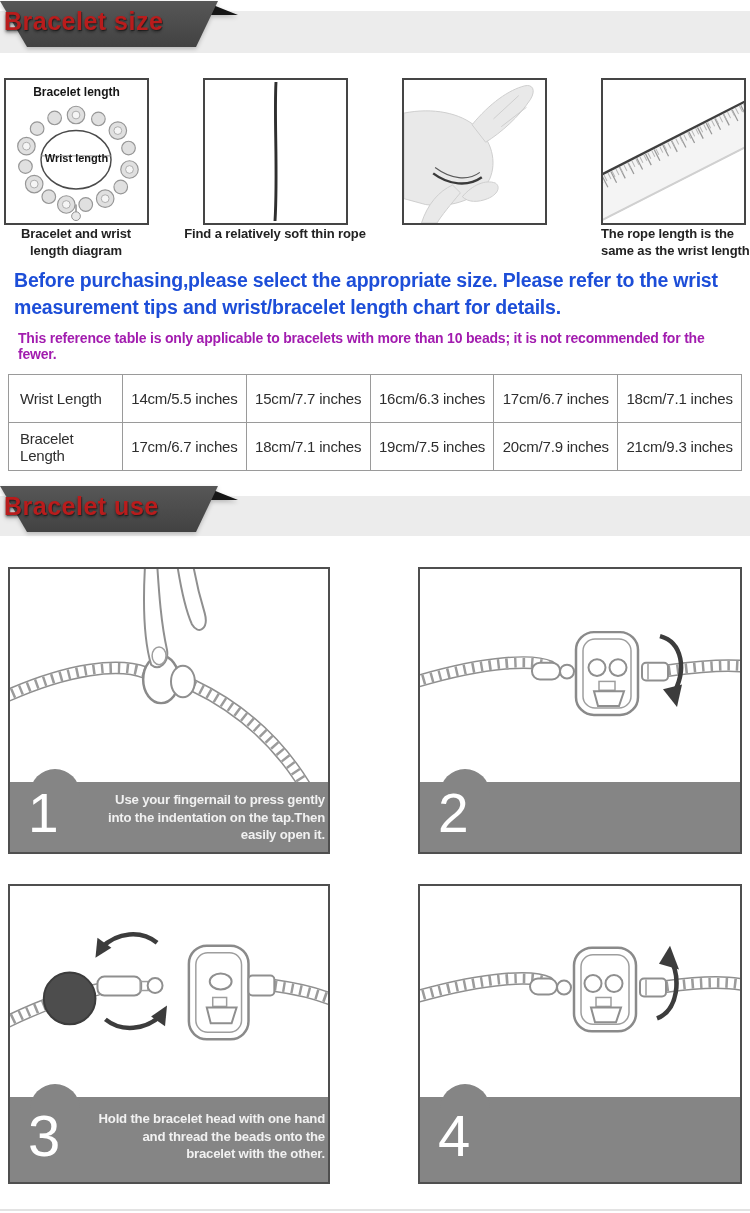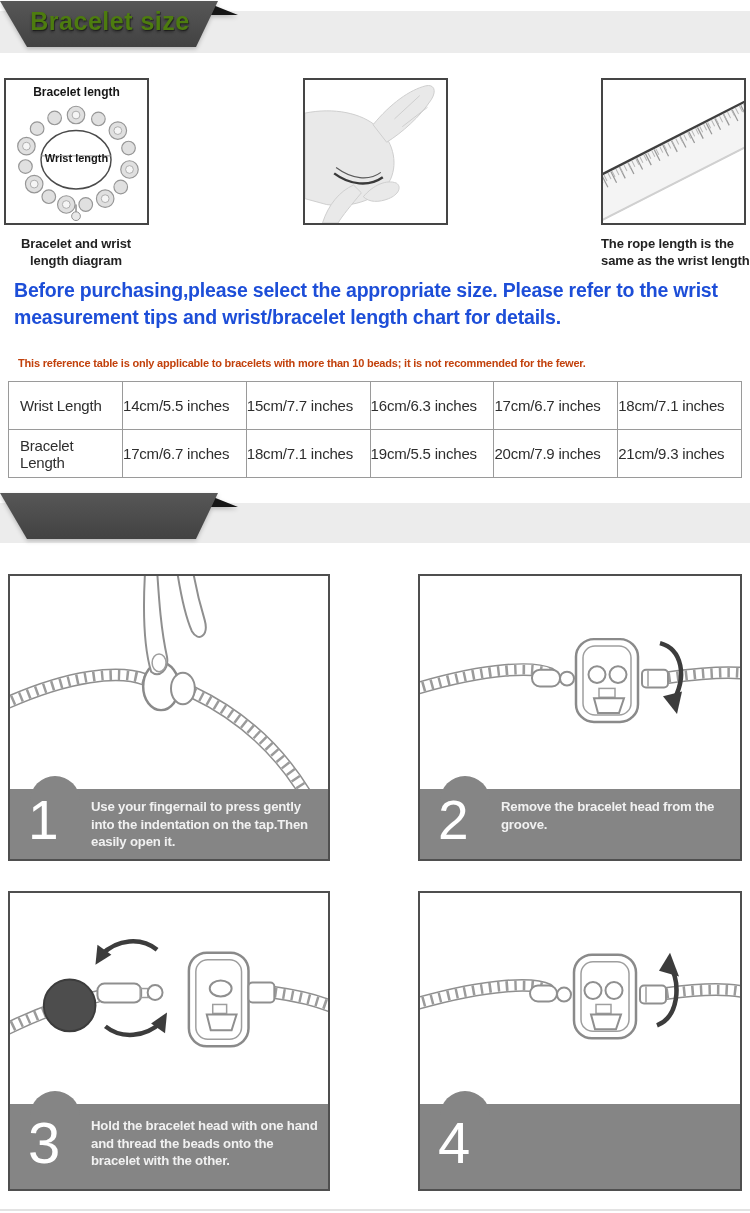--- a/index.html
+++ b/index.html
@@ -10,61 +10,61 @@
     position:relative;
   }
   
   .band-wrap { position:relative; height:53px; }
   .band-wrap.second { height:58px; margin-top:14px; }
   .gray-band { position:absolute; left:0; right:0; top:11px; height:42px; background:#ececec; }
   .band-wrap.second .gray-band { height:40px; }
   .ribbon { position:absolute; top:0; left:0; width:242px; height:48px; filter:drop-shadow(0 2px 2px rgba(0,0,0,.22)); }
   .ribbon svg { display:block; width:242px; height:48px; }
   .ribbon-label {
-    position:absolute; left:10px; top:7px; width:200px; text-align:center;
-    font-size:25px; font-weight:bold; color:#4d7c0f; letter-spacing:.5px;
+    position:absolute; left:4px; top:7px; width:200px; 
+    font-size:25px; font-weight:bold; color:#b91c1c; letter-spacing:.5px;
     text-shadow:0 2px 3px rgba(0,0,0,.45), 1px 1px 0 rgba(0,0,0,.35);
     white-space:nowrap;
   }
   
   .figs { display:flex; justify-content:space-between; padding:0 4px; margin-top:25px; }
   .fig { width:145px; position:relative; }
   .fig-box { width:145px; height:147px; border:2px solid #454545; background:#fff; position:relative; overflow:hidden; }
   .fig-box svg { display:block; width:100%; height:100%; }
   .fig-label-top { position:absolute; top:5px; left:0; width:100%; text-align:center; font-size:12px; font-weight:bold; color:#161616; }
   .fig-label-inner { position:absolute; top:72px; left:0; width:100%; text-align:center; font-size:11px; font-weight:bold; color:#161616; }
-  .fig-caption { margin-top:10px; font-size:13px; font-weight:bold; color:#222; line-height:1.32; letter-spacing:-.1px; }
+  .fig-caption { font-size:13px; font-weight:bold; color:#222; line-height:1.32; letter-spacing:-.1px; }
   .fig:nth-child(1) .fig-caption { text-align:center; width:152px; margin-left:-4px; }
   .fig:nth-child(2) .fig-caption { text-align:center; width:200px; margin-left:-28px; white-space:nowrap; }
   .fig:nth-child(3) .fig-caption { width:160px; }
   .fig:nth-child(4) .fig-caption { width:155px; }
   
   .intro { margin:8px 14px 0; font-size:19.5px; font-weight:bold; color:#1d4ed8; line-height:1.36; letter-spacing:-.2px; }
-  .note  { margin:27px 14px 0 18px; font-size:11px; font-weight:bold; color:#c2410c; letter-spacing:-.2px; }
+  .note  { margin:10px 14px 0 18px; font-size:14px; font-weight:bold; color:#a21caf; letter-spacing:-.2px; }
   .size-table-wrap { margin:12px 8px 0; }
   table.size { width:100%; border-collapse:collapse; table-layout:fixed; }
   table.size td {
-    border:1.5px solid #9a9a9a; height:48px; 
+    border:1.5px solid #9a9a9a; height:48px; text-align:center;
     font-size:15px; color:#2e2e2e; letter-spacing:-.2px;
   }
   table.size td.rowlabel { text-align:left; padding-left:11px; }
   
   .use-grid { display:grid; grid-template-columns:322px 324px; column-gap:88px; row-gap:30px; padding:0 8px; margin-top:24px; }
   .step-card { border:2px solid #4f4f4f; background:#fff; display:flex; flex-direction:column; overflow:visible; }
   .step-card.h1 { height:287px; }
   .step-card.h2 { height:300px; }
   .step-art { flex:1; position:relative; background:#fff; }
   .step-art svg { position:absolute; inset:0; width:100%; height:100%; }
   .step-bar { position:relative; background:#858585; }
   .step-bar.b1 { height:70px; }
   .step-bar.b2 { height:85px; }
   .bump { position:absolute; top:-13px; left:20px; width:50px; height:26px; border-radius:25px 25px 0 0; background:#858585; }
   .step-num { position:absolute; left:18px; top:3px; font-size:55px; line-height:1.05; color:#fff; }
   .step-bar.b2 .step-num { top:9px; font-size:58px; }
-  .step-text { margin-left:81px; padding:9px 3px 0 0; font-size:13.2px; line-height:1.3; color:#f1f1f1; letter-spacing:-.2px; font-weight:bold; }
+  .step-text { margin-left:81px; padding:9px 3px 0 0; font-size:13.2px; line-height:1.3; color:#f1f1f1; letter-spacing:-.2px; font-weight:bold;text-align:right; }
   .step-bar.b2 .step-text { padding-top:13px; }
   
   .rp1 { fill:none; stroke:#8f8f8f; stroke-width:13; stroke-linecap:round; }
   .rp2 { fill:none; stroke:#ffffff; stroke-width:10; stroke-linecap:round; }
   .rp3 { fill:none; stroke:#9b9b9b; stroke-width:10; stroke-dasharray:2.5 6; stroke-linecap:butt; }
   .la  { fill:#fff; stroke:#8f8f8f; stroke-width:2; }
   .la25{ fill:#fff; stroke:#8a8a8a; stroke-width:2.5; }
   .lt  { fill:none; stroke:#9e9e9e; stroke-width:1.5; }
   .arrow { fill:none; stroke:#3c3c3c; stroke-width:4.5; }
   .ah { fill:#3c3c3c; }
@@ -126,20 +126,28 @@
         <circle cx="72" cy="140" r="4.5" fill="#e8e8e8" stroke="#8d8d8d"></circle>
         <ellipse cx="72" cy="82" rx="36" ry="30" fill="rgba(255,255,255,.85)" stroke="#4a4a4a" stroke-width="1.5"></ellipse>
         <line x1="36" y1="78" x2="108" y2="78" stroke="#8a8a8a" stroke-width="1"></line>
       </svg>
       <div class="fig-label-top">Bracelet length</div>
       <div class="fig-label-inner">Wrist length</div>
     </div>
     <div class="fig-caption">Bracelet and wrist length diagram</div>
   </div>
 
+  <div class="fig">
+    <div class="fig-box">
+      <svg viewBox="0 0 145 147">
+        <path d="M73,2 C71,40 75,95 72,145" fill="none" stroke="#2f2f2f" stroke-width="3"></path>
+      </svg>
+    </div>
+    <div class="fig-caption">Find a relatively soft thin rope</div>
+  </div>
 
   <div class="fig">
     <div class="fig-box">
       <svg viewBox="0 0 145 147">
         <path class="handfill" d="M0,34 C30,28 58,34 74,48 C90,62 96,84 88,102 C78,122 50,132 22,128 L0,122 Z"></path>
         <path class="handfill" d="M70,46 C88,24 108,10 124,6 C132,4 136,10 130,20 C118,38 100,54 84,64 Z"></path>
         <line x1="92" y1="40" x2="118" y2="16" stroke="#cdcdcd"></line>
         <line x1="100" y1="48" x2="126" y2="28" stroke="#cdcdcd"></line>
         <path class="handfill" d="M60,120 C70,108 84,102 94,106 C100,110 96,118 86,122 C76,126 66,126 60,120 Z"></path>
         <path class="handfill" d="M18,147 C24,128 36,114 50,108 L58,116 C48,128 38,140 34,147 Z"></path>
@@ -184,35 +192,36 @@
       <td>14cm/5.5 inches</td>
       <td>15cm/7.7 inches</td>
       <td>16cm/6.3 inches</td>
       <td>17cm/6.7 inches</td>
       <td>18cm/7.1 inches</td>
     </tr>
     <tr>
       <td class="rowlabel">Bracelet Length</td>
       <td>17cm/6.7 inches</td>
       <td>18cm/7.1 inches</td>
-      <td>19cm/5.5 inches</td>
+      <td>19cm/7.5 inches</td>
       <td>20cm/7.9 inches</td>
       <td>21cm/9.3 inches</td>
     </tr>
   </tbody>
     </table>
 </div>
 
 <div class="band-wrap second">
   <div class="gray-band"></div>
   <div class="ribbon">
     <svg viewBox="0 0 242 48">
       <polygon points="203,1 238,15 206,15" fill="#161616"></polygon>
       <polygon points="0,1 218,1 196,47 27,47" fill="url(#rg)"></polygon>
     </svg>
+    <span class="ribbon-label">Bracelet use</span>
   </div>
 </div>
 
 <div class="use-grid">
 
   <div class="step-card h1">
     <div class="step-art">
       <svg viewBox="0 0 320 216" preserveAspectRatio="none">
         <defs>
           <path id="s1a" d="M-6,130 C60,100 110,95 136,105"></path>
@@ -261,21 +270,20 @@
         <path d="M174,124 L204,124 L199,139 L178,139 Z" class="la"></path>
         <rect x="222" y="95" width="26" height="18" rx="4" class="la"></rect>
         <line x1="228" y1="96" x2="228" y2="112" class="lt"></line>
         <path d="M240,68 C262,74 268,102 252,129" class="arrow"></path>
         <polygon points="243,122 257,140 262,117" class="ah"></polygon>
       </svg>
     </div>
     <div class="step-bar b1">
       <div class="bump"></div>
       <div class="step-num">2</div>
-      <div class="step-text">Remove the bracelet head from the groove.</div>
     </div>
   </div>
 
   <div class="step-card h2">
     <div class="step-art">
       <svg viewBox="0 0 320 212" preserveAspectRatio="none">
         <defs>
           <path id="s3a" d="M-6,138 C30,120 58,110 88,104"></path>
           <path id="s3b" d="M266,100 C295,104 314,110 326,115"></path>
         </defs>

